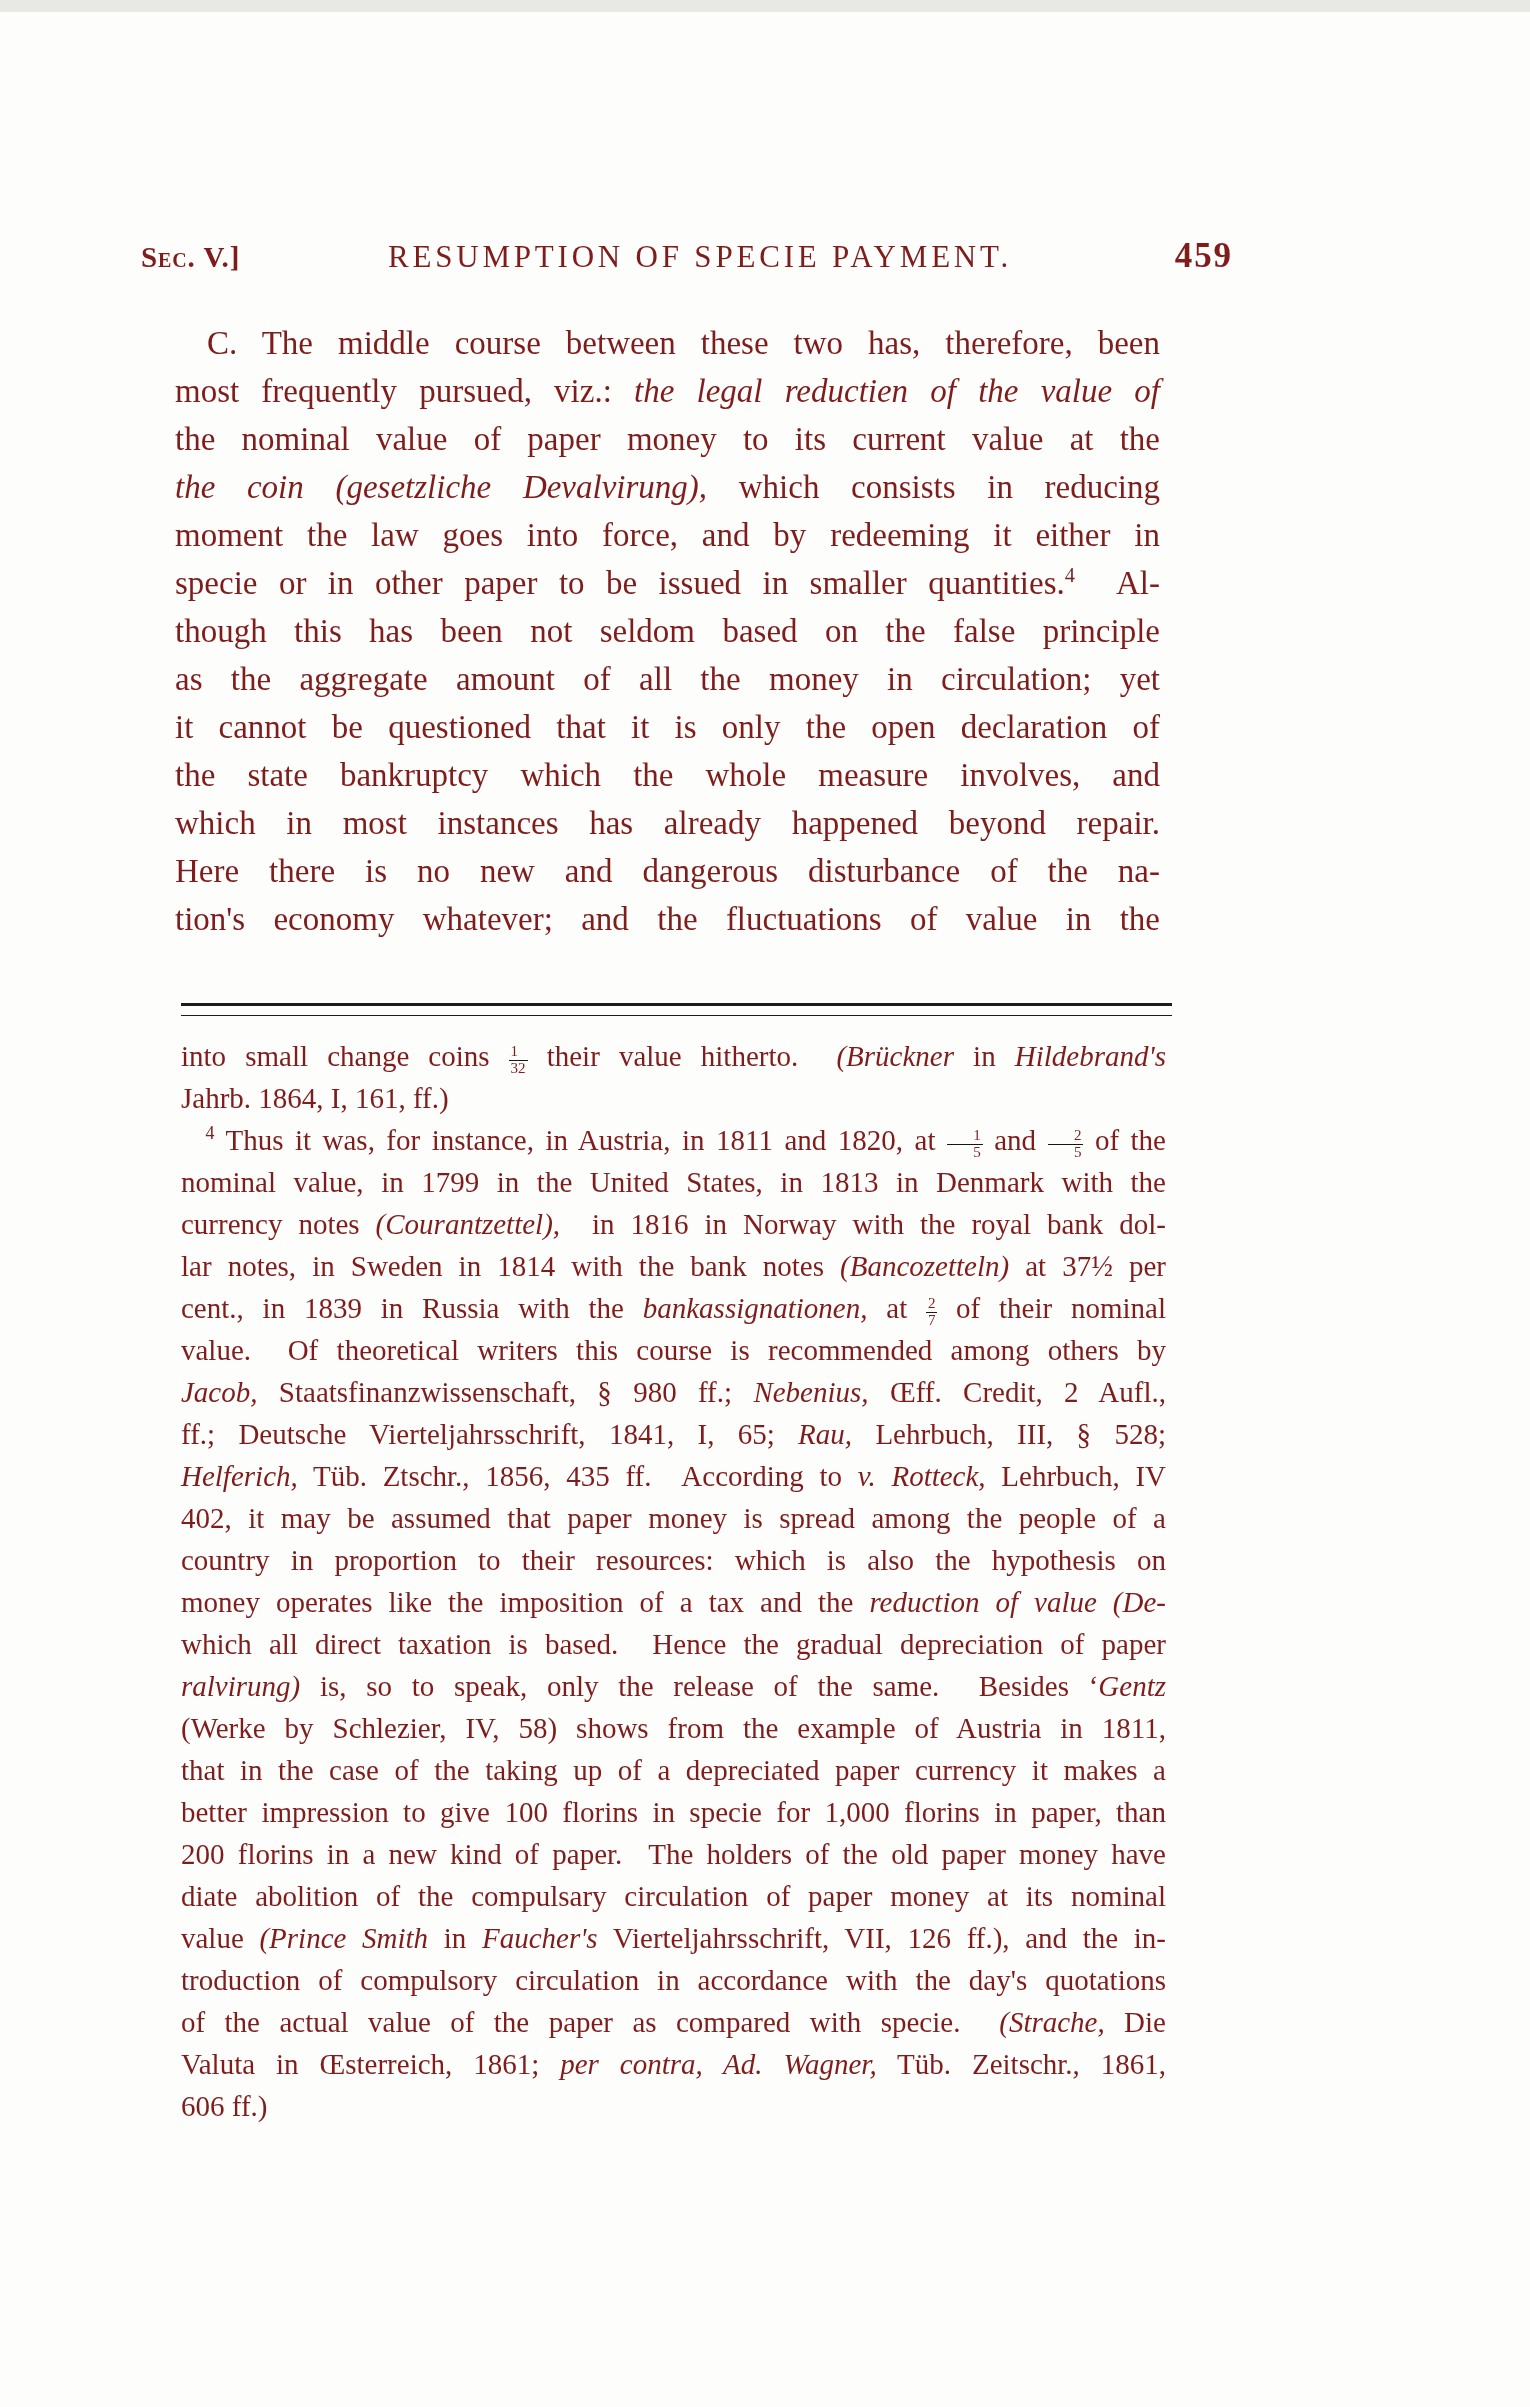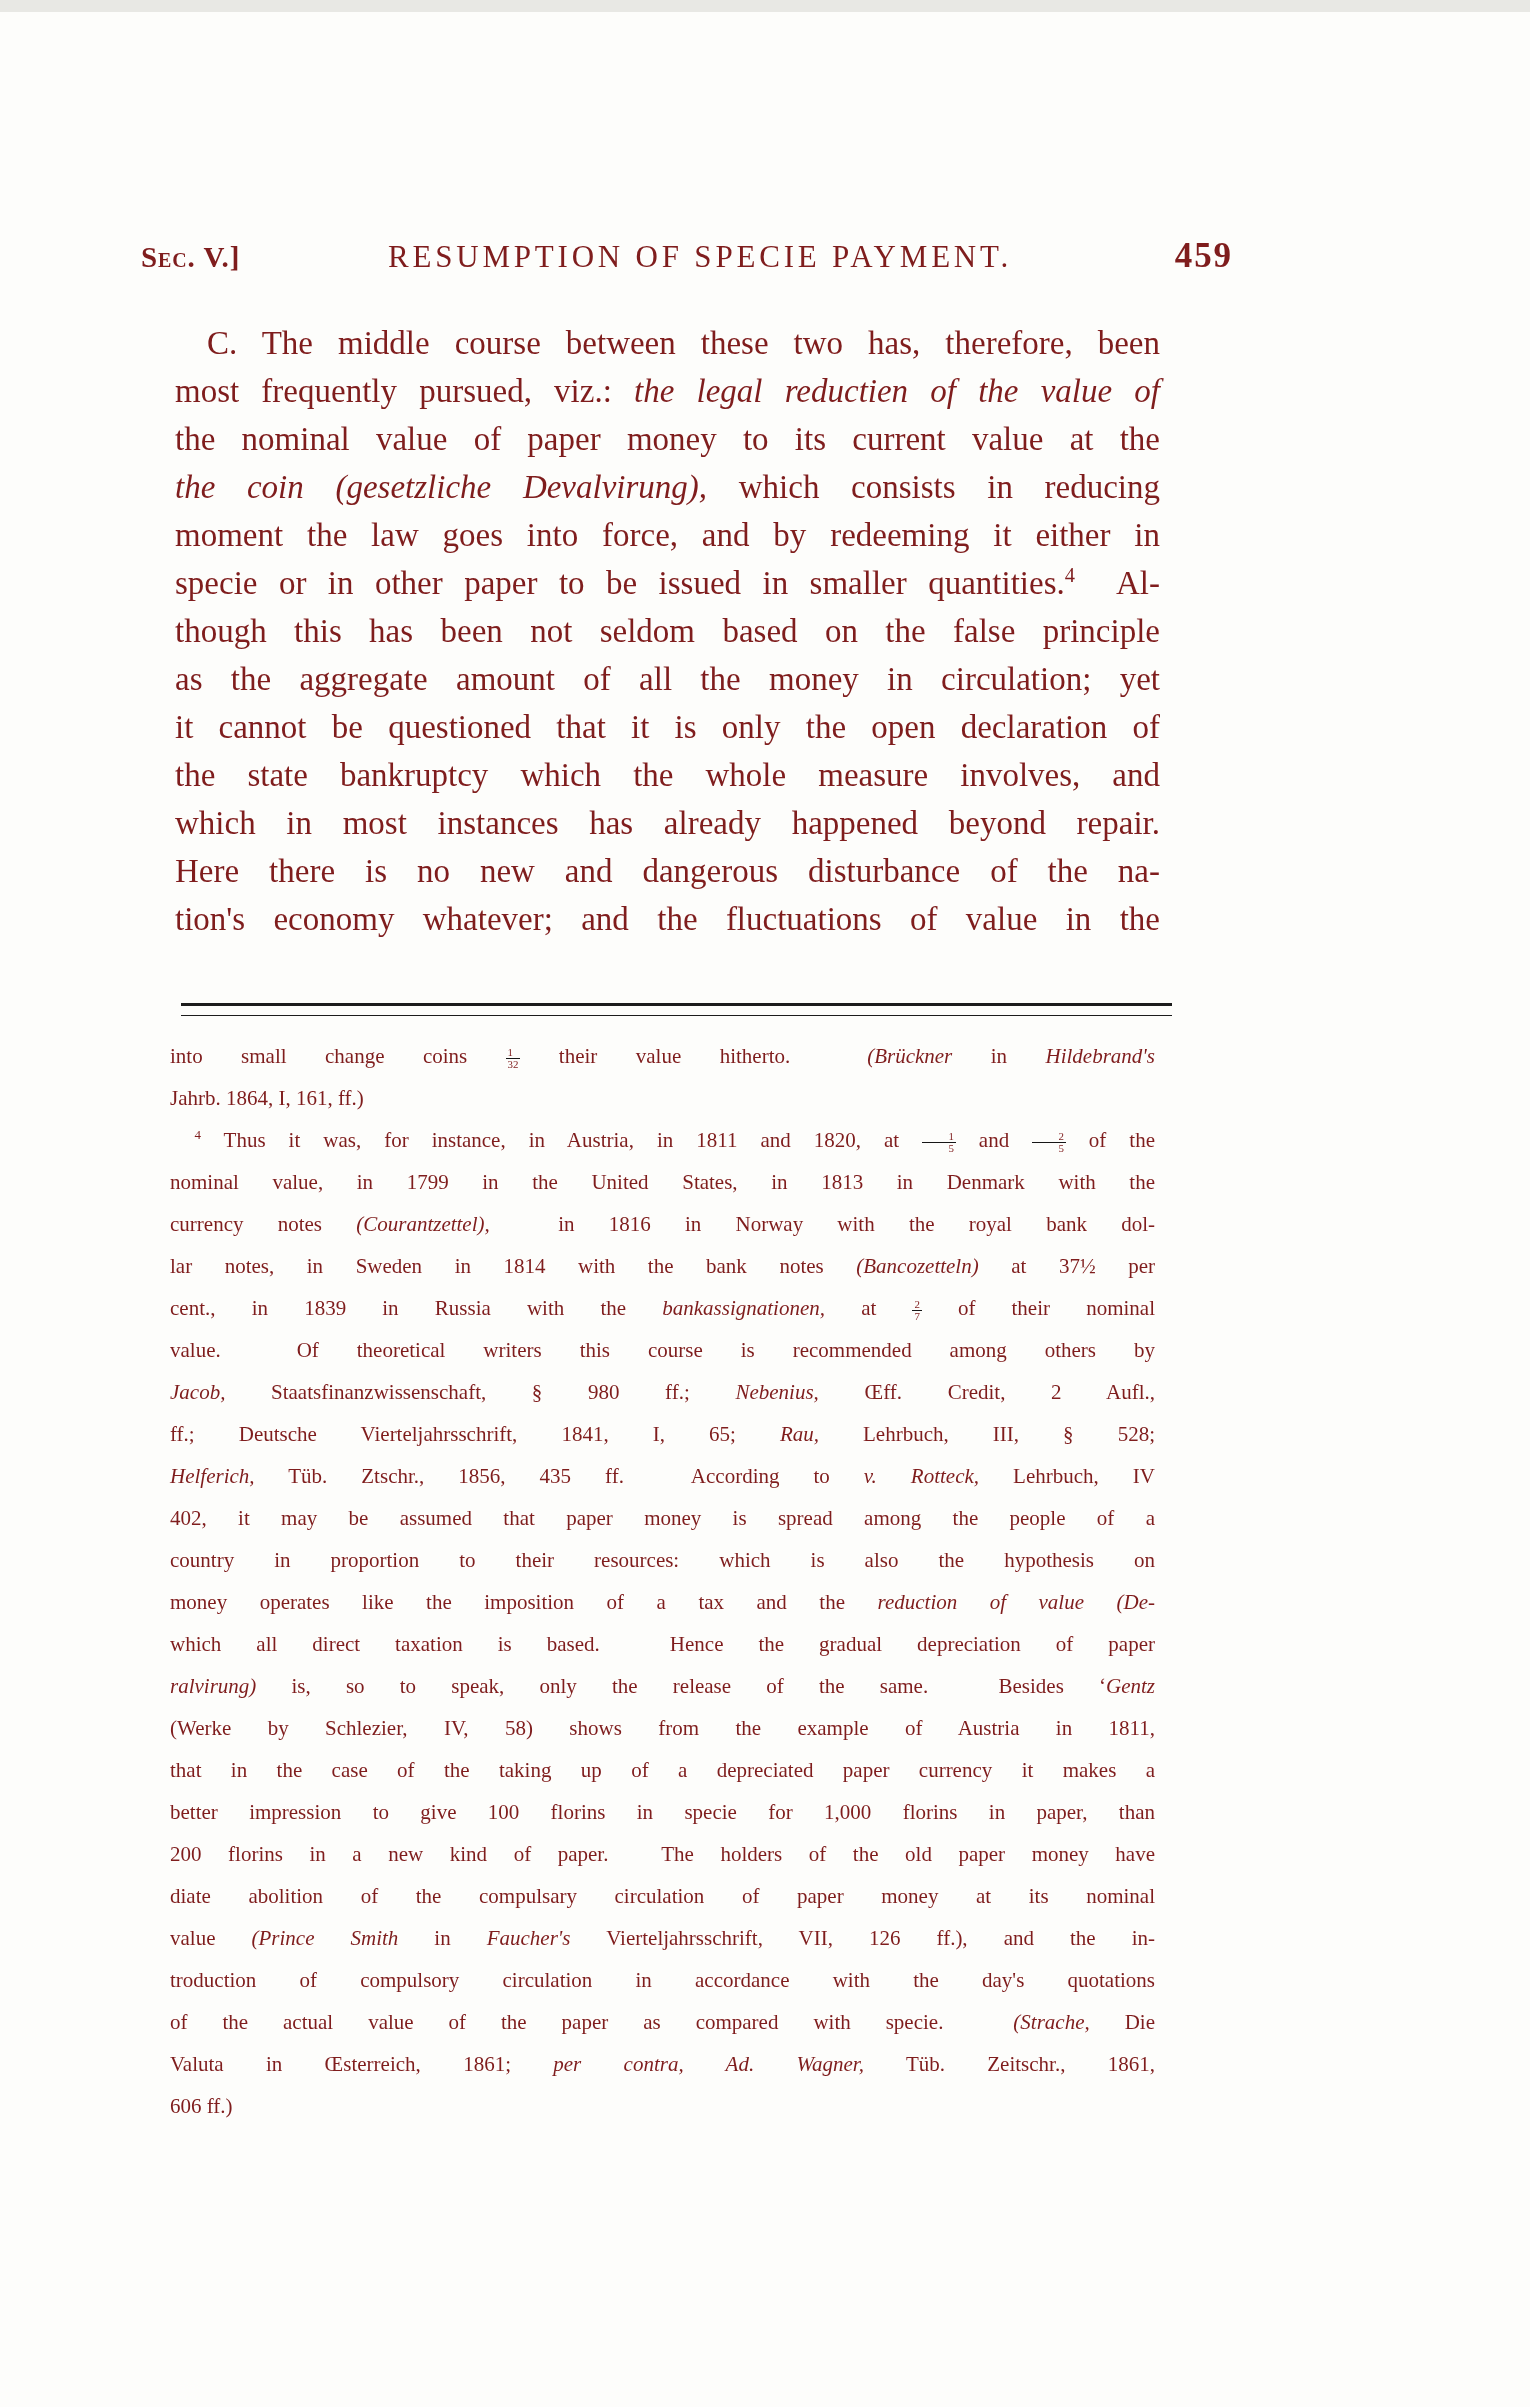--- a/index.html
+++ b/index.html
@@ -35,22 +35,22 @@
   }
   .bodytext .tline{white-space:pre-wrap;}
   
   .rule{
     position:absolute;top:991px;left:181px;width:991px;height:9.4px;
     border-top:3.8px solid #1c1c1c;
     border-bottom:1.9px solid #1c1c1c;
   }
   
   .footnotes{
-    position:absolute;top:1023px;left:170px;width:985px;
-    font-size:21px;line-height:42px;
+    position:absolute;top:1023px;left:181px;width:985px;
+    font-size:29px;line-height:42px;
   }
   .footnotes .tline{white-space:pre-wrap;}
   
   .tline{
     text-align:justify;
     text-align-last:justify;
     text-justify:inter-word;
   }
   .tline.noj{text-align:center;text-align-last:left;}
   .bodytext .tline.ind{text-indent:32px;}

